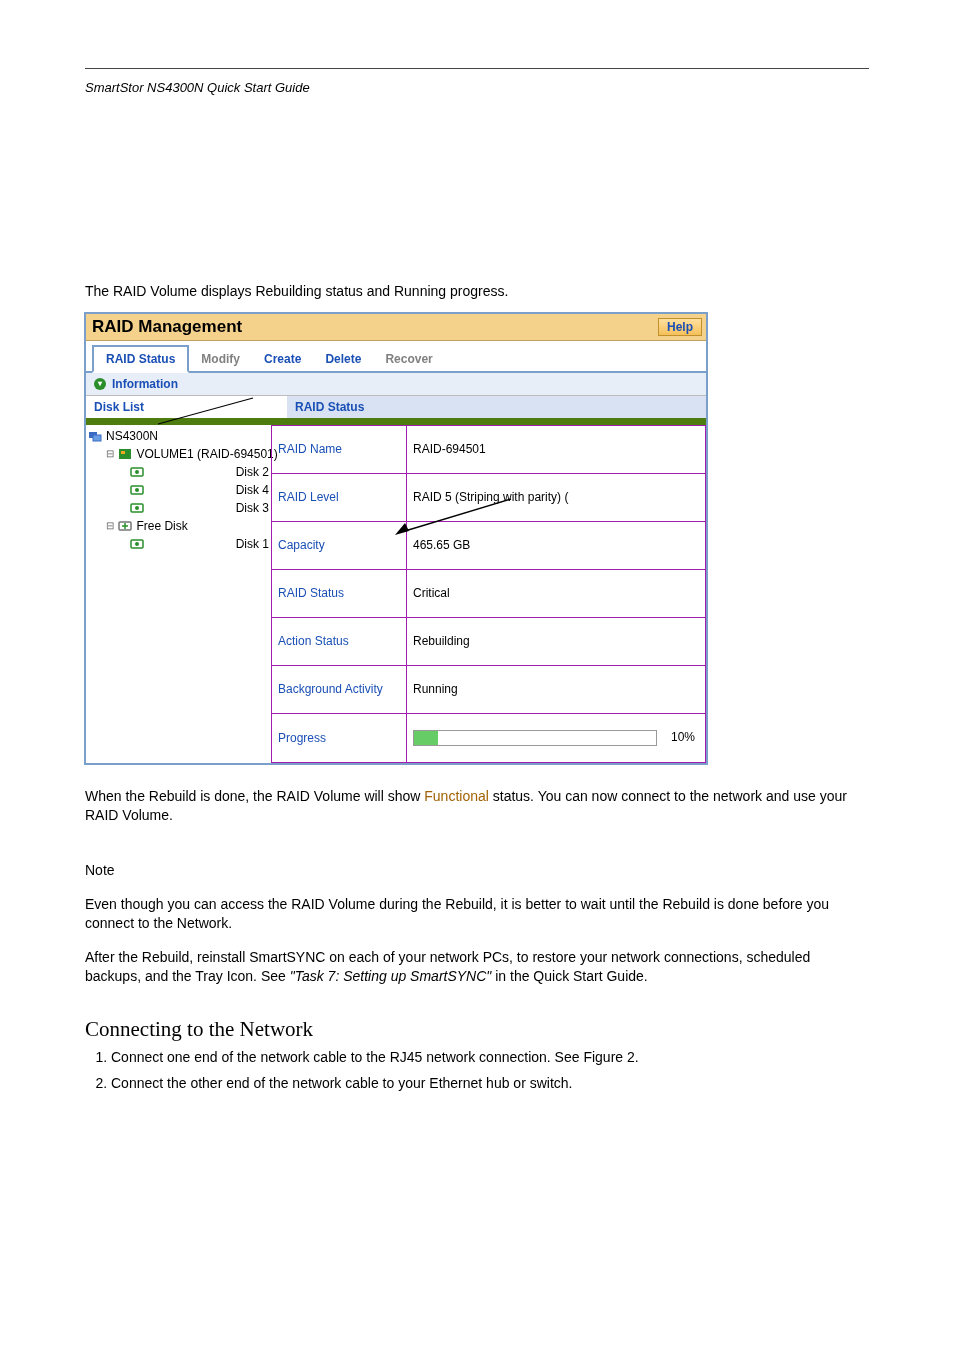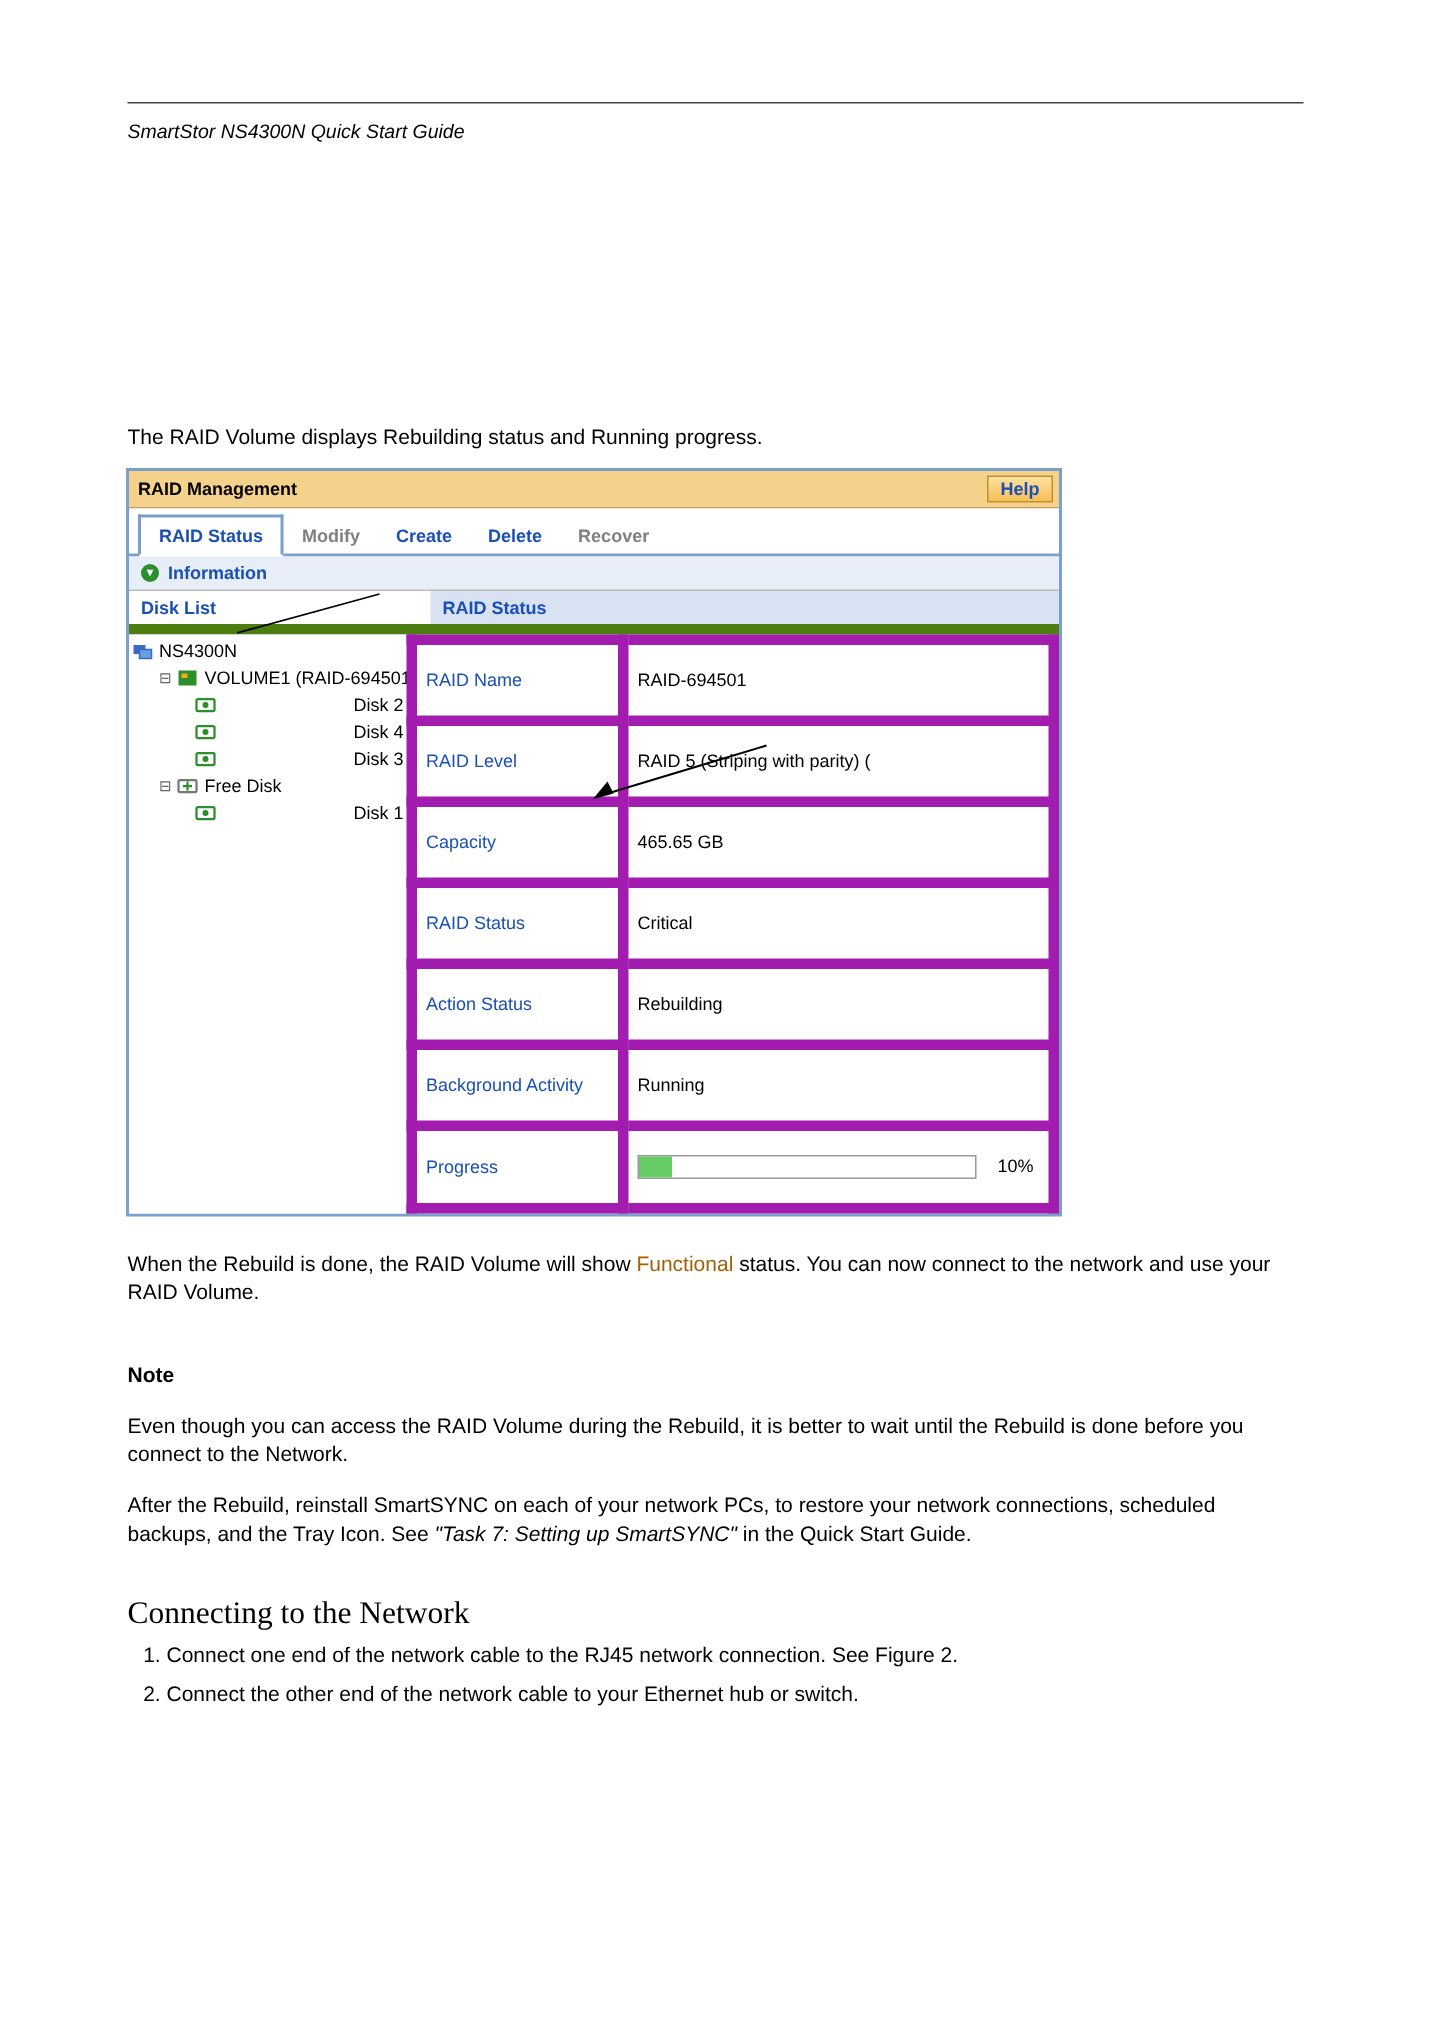--- a/index.html
+++ b/index.html
@@ -6,21 +6,21 @@
   .page { padding:30px 85px 0 85px; }
   .hr { border-top:1px solid #444; margin-top:38px; margin-bottom:10px; }
   .text-block { font-size:14px; line-height:1.4; }
   .text-block ol { padding-left:26px; margin:6px 0; }
   .text-block li { margin:6px 0; }
   .h1 { font-family:Georgia, 'Times New Roman', serif; font-size:21px; font-weight:normal; color:#000; }
   .red { color:#a16207; }
 
   .panel-outer { border:2px solid #7a9fcb; background:#fff; margin-top:10px; box-sizing:border-box; width:624px; margin-left:-1px; }
   .title-bar { background:#f5d28c; display:flex; align-items:center; justify-content:space-between; padding:3px 4px 3px 6px; border-bottom:1px solid #c0a060; }
-  .title-bar .t { font-weight:bold; color:#000; font-size:12px; }
+  .title-bar .t { font-weight:bold; color:#000; font-size:17px; }
   .help-btn { background:linear-gradient(#ffe0a0,#f5c05a); border:1px solid #c0902a; color:#1a4fb5; font-weight:bold; font-size:12px; padding:1px 8px; cursor:pointer; }
 
   .tabs-row { display:flex; align-items:flex-end; background:#fff; padding:4px 0 0 6px; border-bottom:2px solid #7a9fcb; }
   .tab { padding:5px 12px; font-weight:bold; font-size:12px; color:#808080; cursor:pointer; position:relative; }
   .tab.blue { color:#1a4fb5; }
   .tab.active { color:#1a4fb5; border:2px solid #7a9fcb; border-bottom:2px solid #fff; background:#fff; margin-bottom:-2px; }
   .sub-row { background:#e8eef8; padding:4px 8px; font-weight:bold; color:#1a4fb5; font-size:12px; display:flex; align-items:center; gap:6px; border-bottom:1px solid #bbb; }
   .sub-row .gap { width:123px; }
   .sub-row .dd { width:12px; height:12px; background:#2a8f2a; border-radius:50%; display:inline-flex; align-items:center; justify-content:center; color:#fff; font-size:8px; }
 
@@ -29,35 +29,35 @@
   .head-l .arrow { position:absolute; top:-3px; right:-20px; }
   .head-r { flex:1; padding:4px 8px; font-weight:bold; color:#1a4fb5; font-size:12px; background:#d8e2f2; }
 
   .body { display:flex; }
   .tree { width:185px; background:#fff; font-size:12px; padding:2px 2px 8px 2px; box-sizing:border-box; }
   .tree-row { display:flex; align-items:center; gap:4px; padding:2px 0; white-space:nowrap; }
   .indent1 { padding-left:18px; }
   .indent2 { padding-left:42px;justify-content:space-between; }
 
   .table { flex:1; border-collapse:collapse; width:100%; font-size:12px; }
-  .table td { border:7px solid #a21caf; padding:16px 6px; height:15px; }
+  .table td { border:1px solid #a21caf; padding:16px 6px; height:15px; }
   .table td.l { width:122px; color:#1a4fb5; }
   .table td.v { color:#000; }
   .crit { color:#cc0000; }
   .rebuild { color:#2a8f2a; }
   .prog-wrap { display:flex; align-items:stretch; gap:0; }
   .prog-bar { flex:1; border:1px solid #999; height:14px; background:#fff; position:relative; }
   .prog-fill { height:100%; background:#66cc66; width:10%; }
   .prog-txt { width:38px; text-align:right; padding-right:4px; font-size:12px; }
 
   .ic { width:14px; height:14px; display:inline-block; flex-shrink:0; }
 
   .intro { margin-top:185px; }
   .note-block { margin-top:35px; }
-  .note-block .lbl { font-weight:bold;margin-top:18px; }
+  .note-block .lbl { font-weight:normal;margin-top:18px; }
 </style>
 </head>
 <body>
 
 <div class="page">
   <div class="hr"></div>
   <div class="text-block" style="font-style:italic; font-size:13px;">SmartStor NS4300N Quick Start Guide</div>
 
   <div class="text-block intro">The RAID Volume displays Rebuilding status and Running progress.</div>
 

